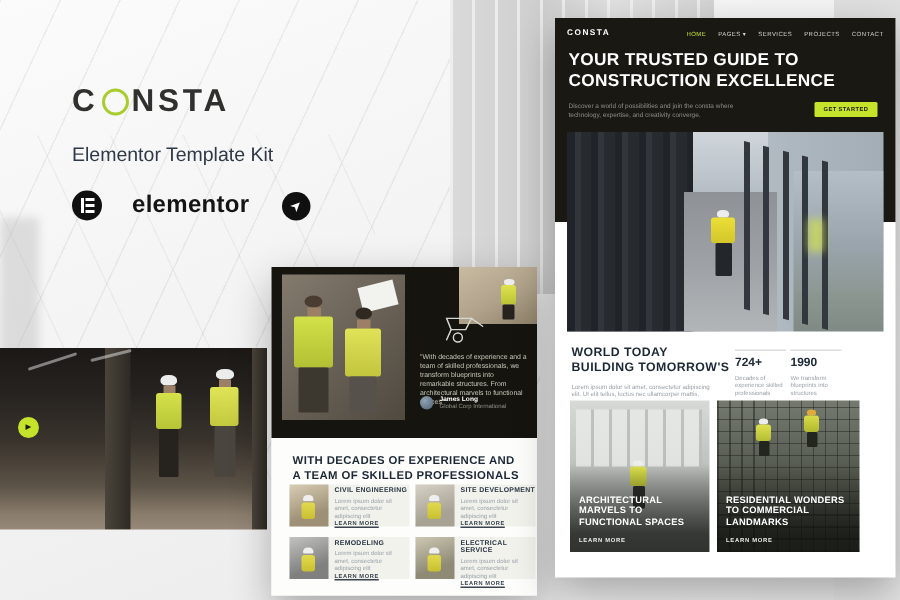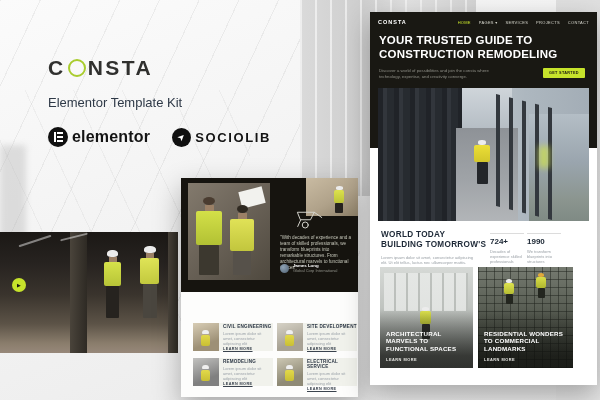--- a/index.html
+++ b/index.html
@@ -17,21 +17,21 @@
   .bg-right{position:absolute;right:0;top:0;width:44px;height:400px;
             background:linear-gradient(180deg,#e0e0e0,#ededed 60%,#e6e6e6);}
   .bg-left-shade{position:absolute;left:0;top:145px;width:26px;height:100px;background:#bdbdbd;opacity:.45;filter:blur(3px);}
 
   
   .brand{position:absolute;left:48px;top:56px;}
   .logo{font-size:21px;font-weight:600;letter-spacing:2.5px;color:#30302e;display:flex;align-items:center;}
   .logo-o{display:inline-block;width:14px;height:14px;border:2.6px solid #a9cc2e;border-radius:50%;margin:0 2px;}
   .tagline{margin-top:15px;font-size:13px;line-height:15px;color:#2e3947;font-weight:500;}
   .badges{margin-top:17px;display:flex;align-items:center;gap:22px;}
-  .badge{display:flex;align-items:center;gap:4px;}
+  .badge{display:flex;align-items:center;gap:20px;}
   .el-circle{position:relative;width:20px;height:20px;border-radius:50%;background:#101010;}
   .el-circle i{position:absolute;background:#fff;}
   .el-v{left:6px;top:5px;width:2px;height:10px;}
   .el-h1{left:9px;top:5px;width:6px;height:2px;}
   .el-h2{left:9px;top:9px;width:6px;height:2px;}
   .el-h3{left:9px;top:13px;width:6px;height:2px;}
   .el-text{font-size:16px;font-weight:700;color:#141414;letter-spacing:.2px;}
   .so-circle{width:19px;height:19px;border-radius:50%;background:#101010;display:flex;align-items:center;justify-content:center;}
   .so-circle span{color:#fff;font-size:9px;transform:rotate(-45deg);line-height:1;}
   .so-text{font-size:13px;font-weight:700;color:#141414;letter-spacing:1.6px;}
@@ -151,21 +151,20 @@
             <i class="el-h1"></i>
             <i class="el-h2"></i>
             <i class="el-h3"></i>
           </span>
         <span class="el-text">elementor</span>
       </div>
       <div class="badge">
         <span class="so-circle">
             <span>➤</span>
           </span>
-        <span class="so-text">SOCIOLIB</span>
       </div>
     </div>
   </div>
 
   <div class="photo-left">
     <div class="pl-col" style="left:70px"></div>
     <div class="pl-col" style="left:168px;width:10px"></div>
     <div class="pl-light" style="left:18px;top:8px;width:34px;transform:rotate(-18deg)"></div>
     <div class="pl-light" style="left:60px;top:4px;width:28px;transform:rotate(-14deg)"></div>
     <div class="fig" style="left:104px;top:18px">
@@ -223,20 +222,24 @@
       <div class="mm-author">
         <span class="mm-avatar"></span>
         <span>
           <div class="mm-author-name">James Long</div>
           <div class="mm-author-role">Global Corp International</div>
         </span>
       </div>
     </div>
 
     <div class="mm-white">
+      <div class="mm-heading">
+        <div>WITH DECADES OF EXPERIENCE AND</div>
+        <div>A TEAM OF SKILLED PROFESSIONALS</div>
+      </div>
       <div class="svc" style="left:12px;top:31px">
         <div class="thumb t1">
             <i class="h"></i>
             <i class="v"></i>
           </div>
         <div class="svc-tx">
           <div class="svc-title">CIVIL ENGINEERING</div>
           <div class="svc-desc">Lorem ipsum dolor sit amet, consectetur adipiscing elit</div>
           <div class="svc-link">LEARN MORE</div>
         </div>
@@ -284,21 +287,21 @@
         <span class="nav-items">
           <span class="nav-item active">HOME</span>
           <span class="nav-item">PAGES ▾</span>
           <span class="nav-item">SERVICES</span>
           <span class="nav-item">PROJECTS</span>
           <span class="nav-item">CONTACT</span>
         </span>
       </div>
       <div class="site-h1">
         <div>YOUR TRUSTED GUIDE TO</div>
-        <div>CONSTRUCTION REMODELING</div>
+        <div>CONSTRUCTION EXCELLENCE</div>
       </div>
       <div class="site-hero-p">Discover a world of possibilities and join the consta where technology, expertise, and creativity converge.</div>
       <div class="btn-lime">GET STARTED</div>
     </div>
 
     <div class="hero-img">
       <div class="hi-glass"></div>
       <div class="hi-sky"></div>
       <div class="hi-walk"></div>
       <div class="hi-city"></div>

